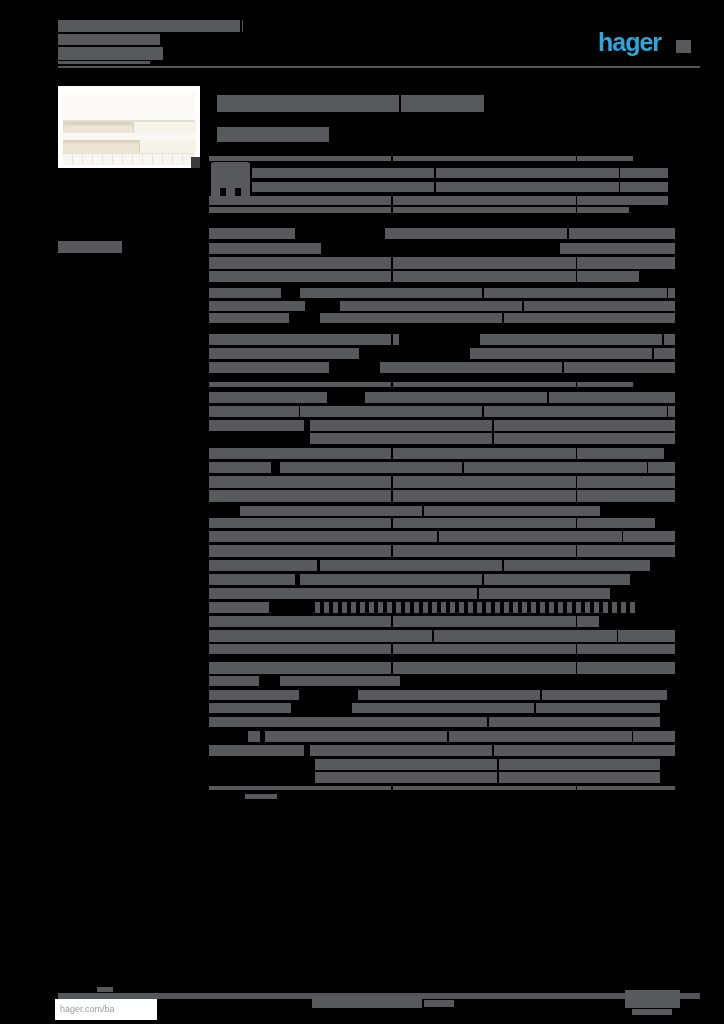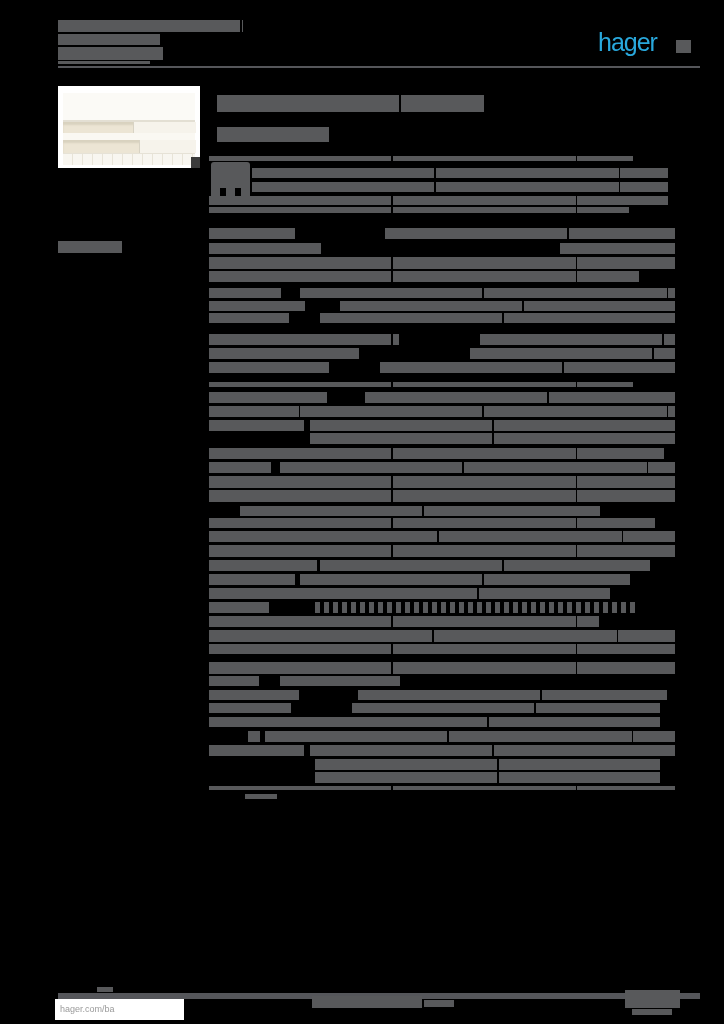--- a/index.html
+++ b/index.html
@@ -13,21 +13,21 @@
       repeating-linear-gradient(90deg,var(--ink) 0 34px,transparent 34px 37px),
       repeating-linear-gradient(90deg,var(--ink) 0 21px,transparent 21px 23px);
   }
   .solid{position:absolute;background:var(--ink);}
   .dotted{position:absolute;
     background:repeating-linear-gradient(90deg,var(--ink) 0 5px,transparent 5px 9px);}
 
   
   .rule{position:absolute;left:58px;top:66px;width:642px;height:2px;background:#55565a;}
   .logo{position:absolute;left:598px;top:28px;width:90px;height:30px;
-        color:var(--blue);font-size:25px;font-weight:normal;letter-spacing:-1px;line-height:28px;}
+        color:var(--blue);font-size:25px;font-weight:bold;letter-spacing:-1px;line-height:28px;}
   .logo-mark{position:absolute;left:676px;top:40px;width:15px;height:13px;background:var(--ink);}
 
   
   .imgbox{position:absolute;left:58px;top:86px;width:142px;height:82px;background:#fff;}
   .t-top{position:absolute;left:5px;top:7px;width:132px;height:27px;background:#fbfaf6;
          border-bottom:2px solid #e3dfd3;}
   .t-ch1{position:absolute;left:5px;top:36px;width:132px;height:11px;background:#ece5d4;
          box-shadow:inset 0 3px 2px #d9d2bf;}
   .t-cover1{position:absolute;left:75px;top:36px;width:62px;height:11px;background:#f6f3eb;
          border-left:1px solid #d8d3c4;}
@@ -44,21 +44,21 @@
 
   
   .desc-icon{position:absolute;left:211px;top:162px;width:39px;height:43px;background:var(--ink);
     border-radius:3px;
     background-image:linear-gradient(#000,#000),linear-gradient(#000,#000);
     background-repeat:no-repeat;background-size:6px 10px,6px 10px;
     background-position:9px 26px,24px 26px;}
 
   
   .foot-rule{position:absolute;left:58px;top:993px;width:642px;height:6px;background:#55565a;}
-  .foot-url-box{position:absolute;left:55px;top:999px;width:129px;height:21px;background:#fff;}
+  .foot-url-box{position:absolute;left:55px;top:999px;width:102px;height:21px;background:#fff;}
   .foot-url-box span{display:block;padding-left:5px;font-size:9px;line-height:21px;color:#9b9b9b;}
 </style>
 </head>
 <body>
 
 <div class="page">
 
   <div>
     <div id="header-lines">
         <div class="blob" style="left: 58px; top: 20px; width: 185px; height: 12px;"></div>

